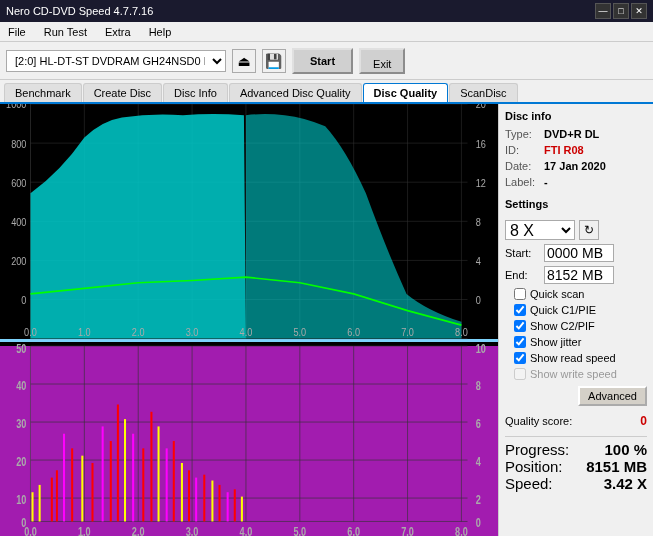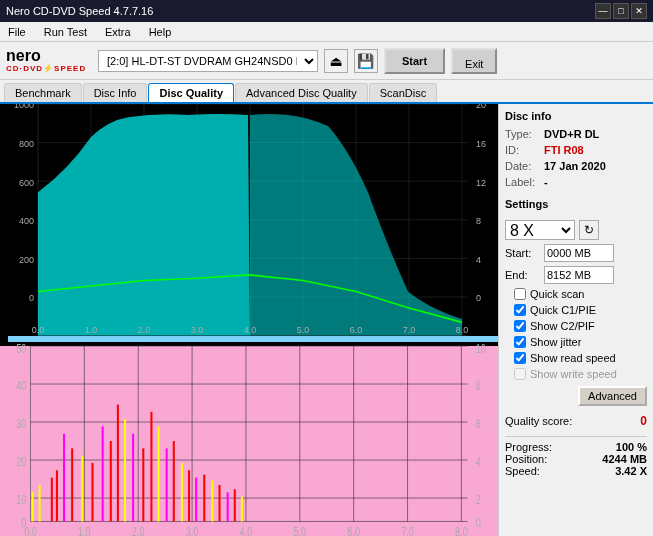--- a/index.html
+++ b/index.html
@@ -175,21 +175,21 @@
       border: 1px solid #aaa;
       display: flex; align-items: center; justify-content: center;
       cursor: pointer;
       font-size: 12px;
     }
 
     .mb-input {
       width: 70px;
       height: 18px;
       border: 1px solid #aaa;
-      font-size: 11px;
+      font-size: 14px;
       padding: 0 2px;
       background: white;
     }
 
     .mb-row {
       display: flex;
       align-items: center;
       gap: 4px;
       font-size: 11px;
     }
@@ -219,37 +219,38 @@
       align-items: center;
       justify-content: space-between;
       font-size: 11px;
       margin-top: 4px;
     }
     .quality-score { font-weight: bold; color: #cc0000; font-size: 12px; }
 
     .progress-row {
       display: flex;
       justify-content: space-between;
-      font-size: 11px;
+      font-size: 15px;
     }
     .progress-val { font-weight: bold; }
 
     
     .upper-chart {
       position: absolute;
-      top: 0; left: 8px; right: 0;
+      top: 0; left: 0; right: 0;
       height: 55%;
       background: black;
-      border-bottom: 6px solid #7dd3fc;
+      border-bottom: 3px solid #7dd3fc;
     }
     .lower-chart {
       position: absolute;
       bottom: 0; left: 0; right: 0;
       height: 44%;
-      background: #f9a8d4;
+      background: #a21caf;
+      font-weight: bold;
     }
 
     svg { overflow: visible; }
   </style>
 </head>
 <body>
 
 <div class="title-bar">
   <span>Nero CD-DVD Speed 4.7.7.16</span>
   <div class="title-bar-controls">
@@ -260,38 +261,35 @@
 </div>
 
 <div class="menu-bar">
   <span class="menu-item">File</span>
   <span class="menu-item">Run Test</span>
   <span class="menu-item">Extra</span>
   <span class="menu-item">Help</span>
 </div>
 
 <div class="toolbar">
-  <div class="nero-logo">
-    <span class="nero-text">nero</span>
-    <span class="nero-sub">CD·DVD⚡SPEED</span>
-  </div>
   <select class="drive-select">
     <option>[2:0]  HL-DT-ST DVDRAM GH24NSD0 LH00</option>
   </select>
   <div class="toolbar-icon-btn">⏏</div>
   <div class="toolbar-icon-btn">💾</div>
   <button class="start-btn">Start</button>
   <button class="exit-btn">Exit</button>
 </div>
 
 <div class="tabs">
   <div class="tab">Benchmark</div>
+  <div class="tab">Create Disc</div>
   <div class="tab">Disc Info</div>
+  <div class="tab">Advanced Disc Quality</div>
   <div class="tab active">Disc Quality</div>
-  <div class="tab">Advanced Disc Quality</div>
   <div class="tab">ScanDisc</div>
 </div>
 
 <div class="main">
 
   <div class="chart-area">
 
     <div class="upper-chart">
       <svg width="100%" height="100%" viewBox="0 0 490 210" preserveAspectRatio="none">
 
@@ -492,21 +490,21 @@
       <span class="quality-score">0</span>
     </div>
 
     <div style="margin-top:4px; font-size:11px; border-top:1px solid #ccc; padding-top:4px;">
       <div class="progress-row">
         <span>Progress:</span>
         <span class="progress-val">100 %</span>
       </div>
       <div class="progress-row">
         <span>Position:</span>
-        <span class="progress-val">4244 MB</span>
+        <span class="progress-val">8151 MB</span>
       </div>
       <div class="progress-row">
         <span>Speed:</span>
         <span class="progress-val">3.42 X</span>
       </div>
     </div>
   </div>
 </div>
 
 </body></html>

